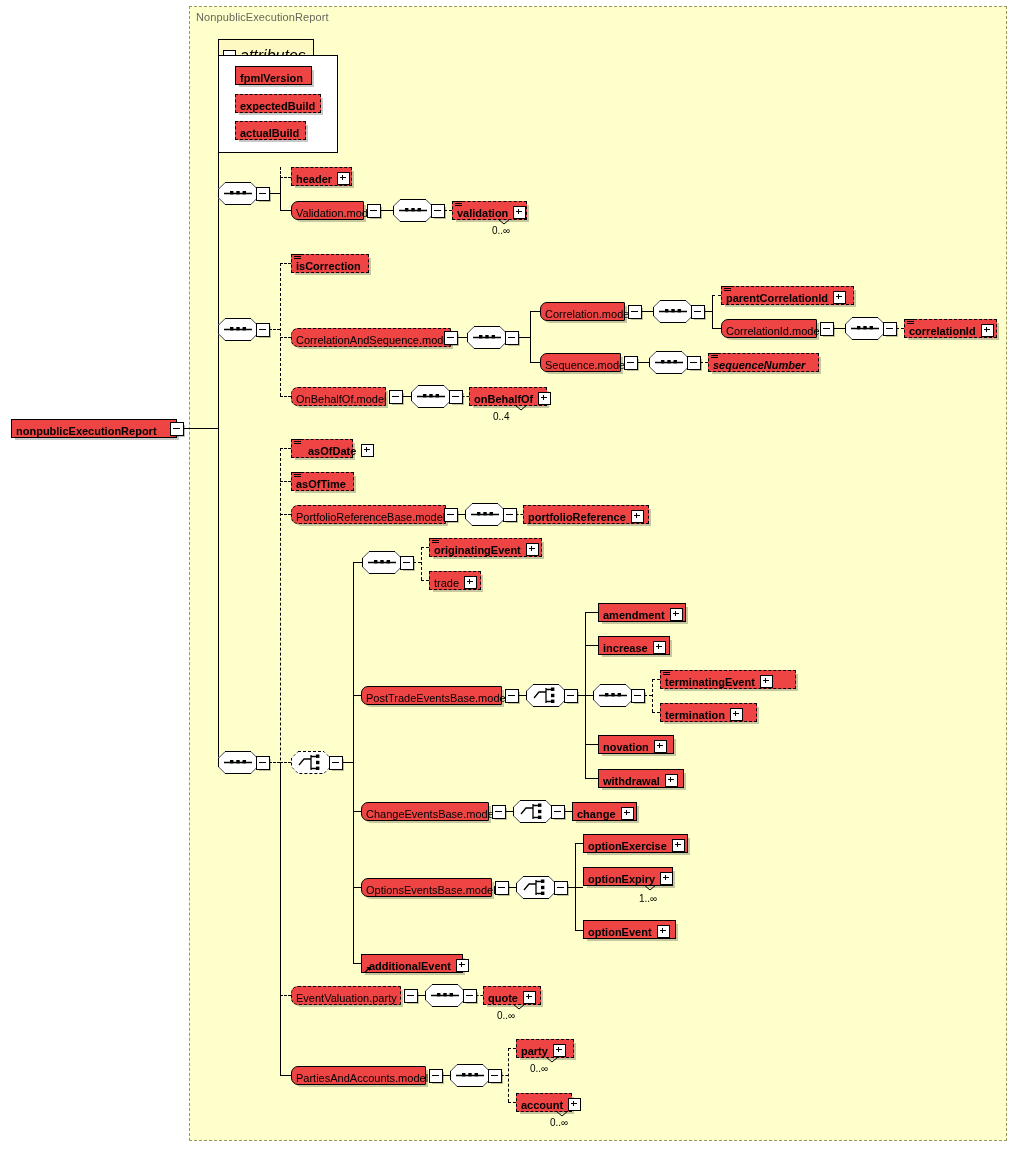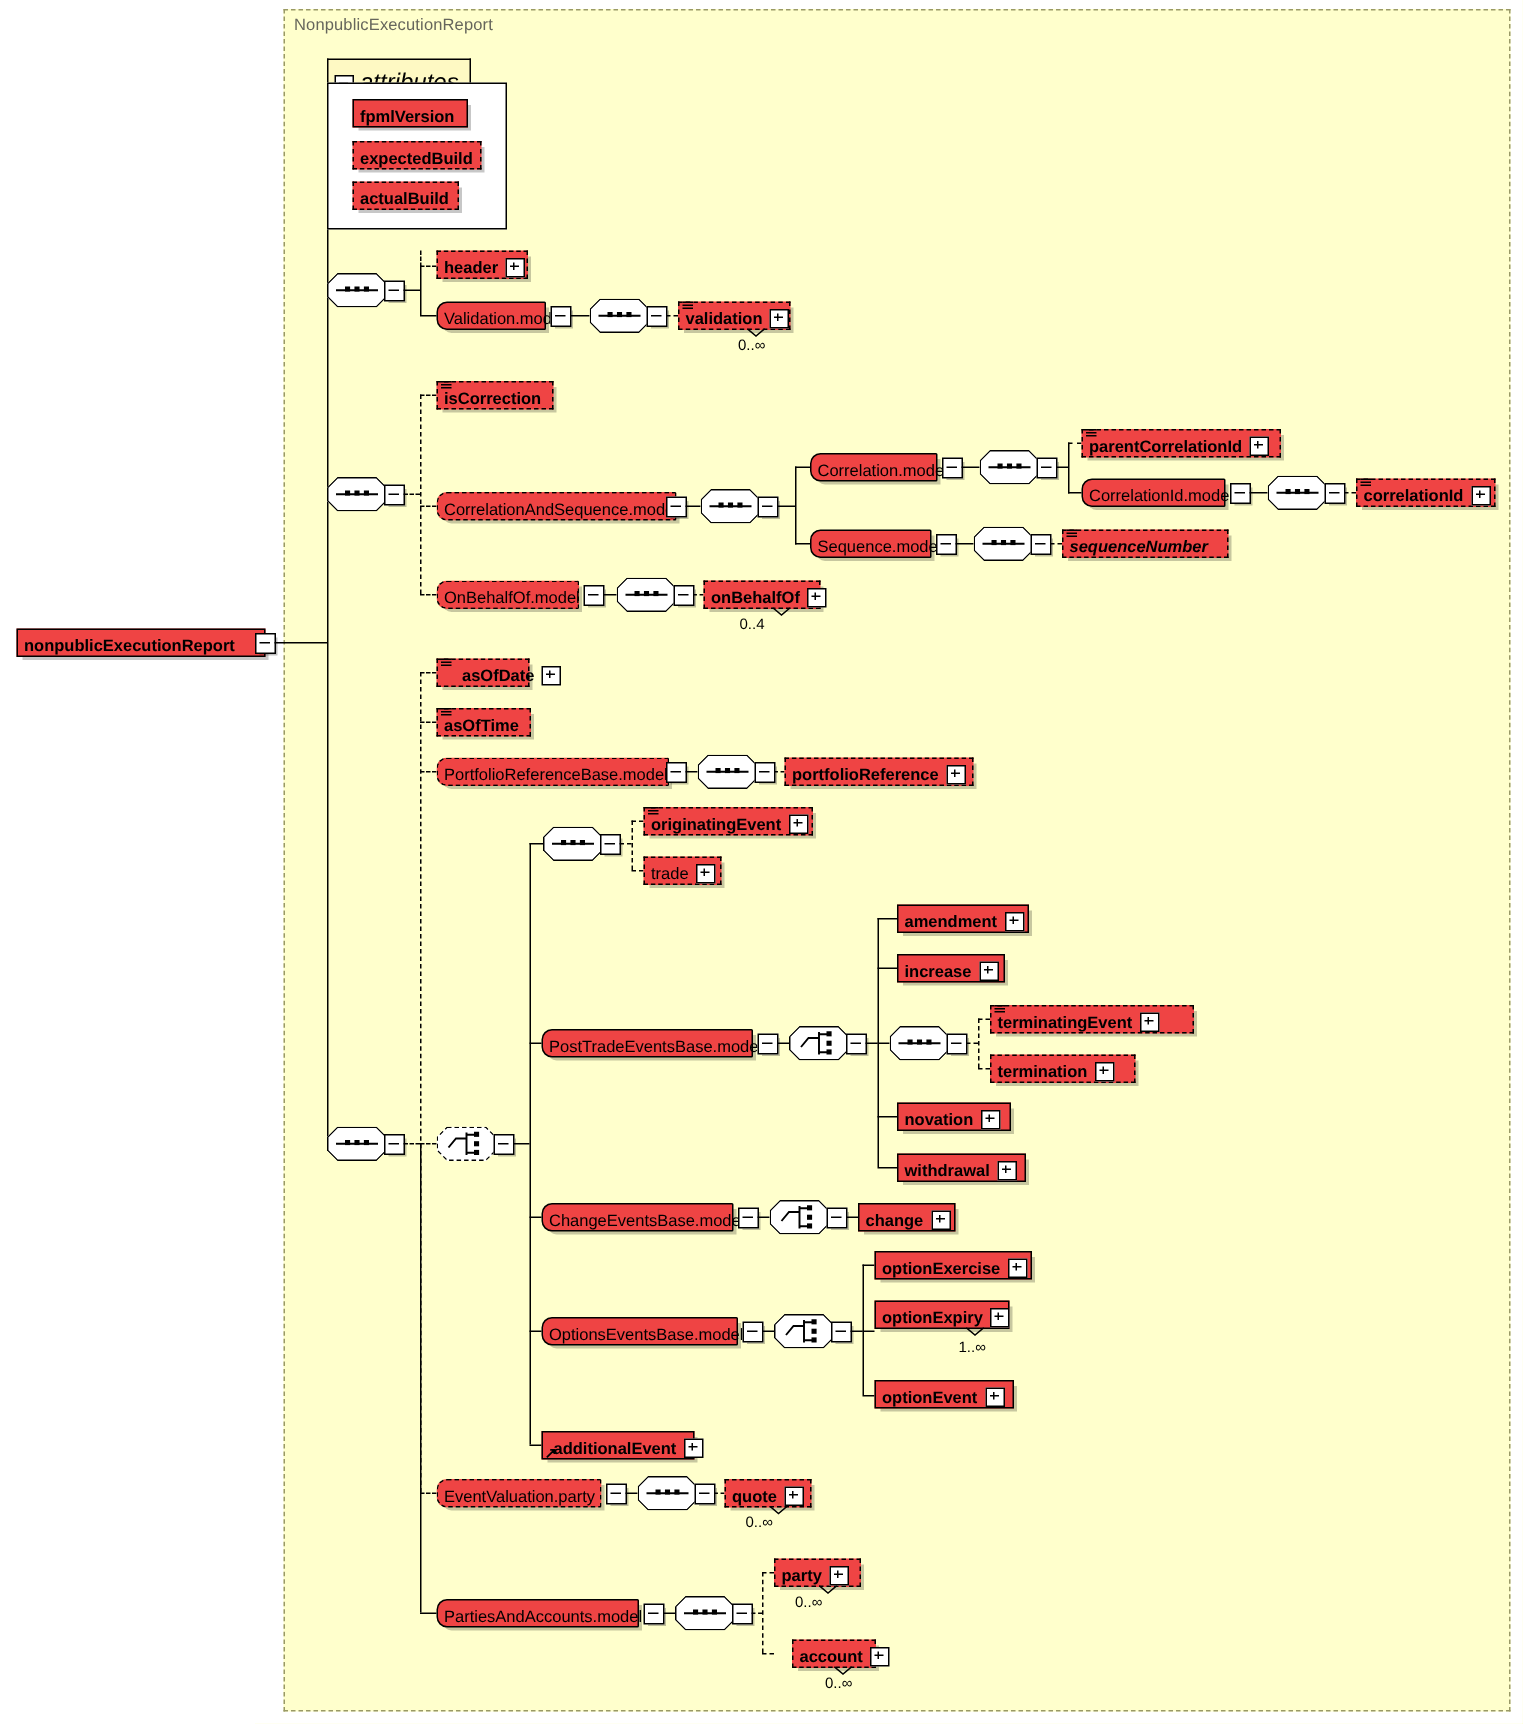--- a/index.html
+++ b/index.html
@@ -724,21 +724,21 @@
     <span class="lbl">party</span>
     <span class="ctl plus"></span>
   </div>
   <div class="rep" style="left:546px; top:1057px;">
     <svg width="12" height="6" viewBox="0 0 12 6">
         <polyline points="0,0 6,5 12,0" fill="none" stroke="#000" stroke-width="1"></polyline>
       </svg>
   </div>
   <div class="card" style="left:530px; top:1063px;">0..∞</div>
 
-  <div class="node dashed bold" style="left:528px; top:1093px; width:56px;">
+  <div class="node dashed bold" style="left:516px; top:1093px; width:56px;">
     <span class="lbl">account</span>
     <span class="ctl plus"></span>
   </div>
   <div class="rep" style="left:556px; top:1111px;">
     <svg width="12" height="6" viewBox="0 0 12 6">
         <polyline points="0,0 6,5 12,0" fill="none" stroke="#000" stroke-width="1"></polyline>
       </svg>
   </div>
   <div class="card" style="left:550px; top:1117px;">0..∞</div>
 

